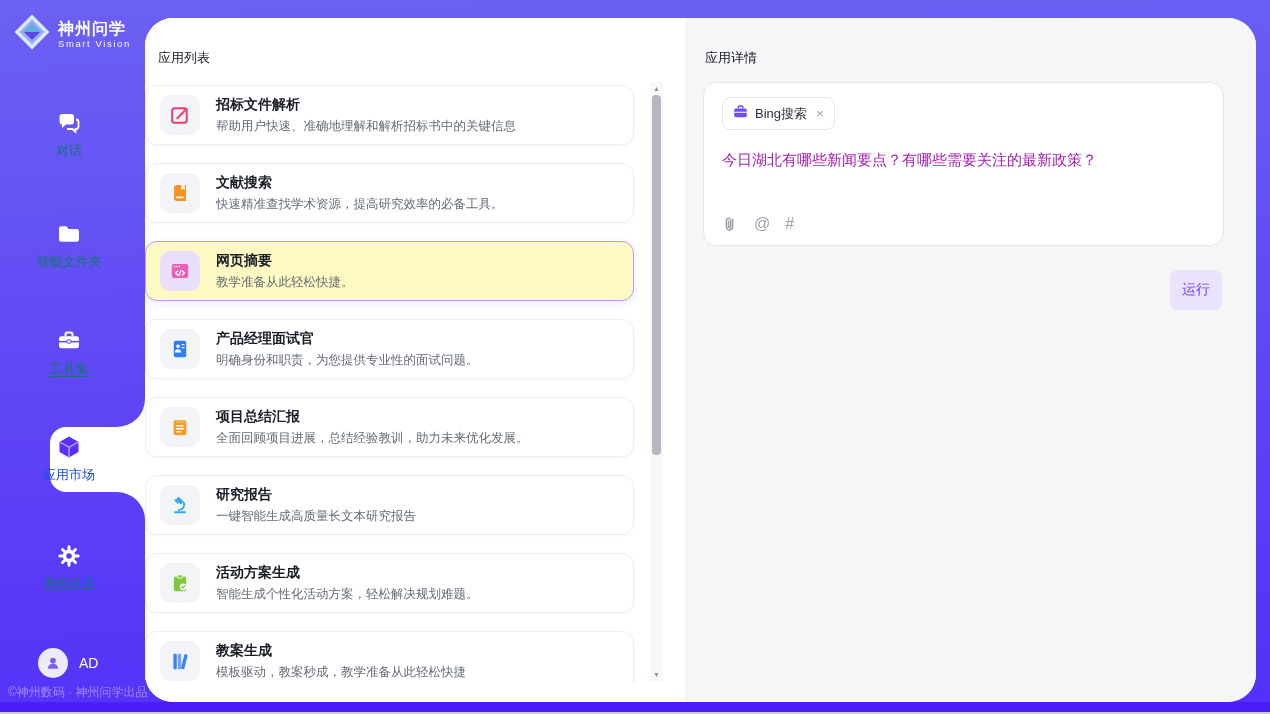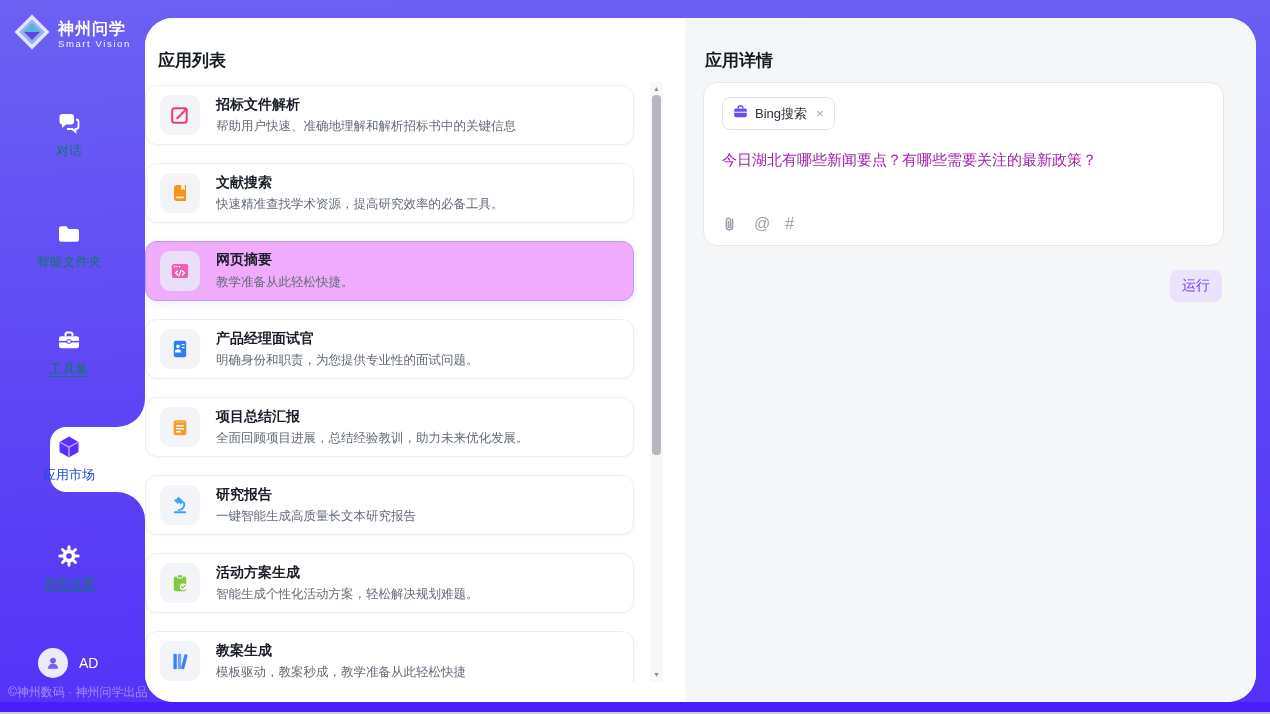--- a/index.html
+++ b/index.html
@@ -25,28 +25,28 @@
   .active-blob{position:absolute;left:25px;top:399px;width:120px;height:128px;}
   .nav-market{top:434px;z-index:2;}
   .nav-market .nav-label{color:#1d4ed8;}
   .user-row{position:absolute;left:38px;top:648px;display:flex;align-items:center;gap:11px;cursor:pointer;}
   .avatar{width:30px;height:30px;border-radius:50%;background:#eceafb;display:flex;align-items:center;justify-content:center;}
   .user-name{font-size:14px;color:#fff;}
   .copyright{position:absolute;left:8px;top:684px;font-size:12px;color:rgba(255,255,255,.42);white-space:nowrap;}
 
   
   .content{position:absolute;left:145px;top:18px;width:1111px;height:684px;border-radius:28px;overflow:hidden;display:flex;background:#fff;}
-  .panel-title{font-size:17px;font-weight:bold;color:#161a23;position:absolute;top:31px;}
+  .panel-title{font-size:13px;font-weight:normal;color:#161a23;position:absolute;top:31px;}
 
   .list-panel{position:relative;width:540px;background:#fff;flex:none;}
   .list-panel .panel-title{left:13px;}
   .cards-viewport{position:absolute;left:0;top:67px;width:492px;height:597px;overflow:hidden;}
   .card{position:relative;width:487px;height:58px;border:1px solid #edeef3;border-radius:12px;background:#fff;
         box-shadow:0 1px 3px rgba(20,20,45,.04);margin-bottom:18px;display:flex;align-items:center;cursor:pointer;}
-  .card.selected{background:#f0abfc;border-color:#b49cf8;box-shadow:0 2px 8px rgba(124,82,249,.14);font-family:Liberation Mono, monospace;}
+  .card.selected{background:#fef9c3;border-color:#b49cf8;box-shadow:0 2px 8px rgba(124,82,249,.14);}
   .card-icon{width:40px;height:40px;border-radius:10px;background:#f2f4f8;margin:0 16px 0 14px;flex:none;
              display:flex;align-items:center;justify-content:center;}
   .card.selected .card-icon{background:#eadffb;}
   .card-title{font-size:14px;font-weight:bold;color:#191d27;line-height:17px;}
   .card-desc{font-size:12.5px;color:#636b77;margin-top:5px;}
 
   .scrollbar{position:absolute;left:505px;top:64px;width:13px;height:600px;background:#f7f8fa;cursor:pointer;}
   .sb-arrow{position:absolute;left:0;width:13px;text-align:center;font-size:7px;color:#8d9198;line-height:12px;}
   .sb-up{top:1px;} .sb-down{bottom:1px;}
   .sb-thumb{position:absolute;left:2px;top:13px;width:9px;height:360px;border-radius:4px;background:#b4b7bd;}
@@ -56,21 +56,21 @@
   .prompt-card{position:absolute;left:18px;top:64px;width:519px;height:162px;background:#fff;
                border:1px solid #e4e6ea;border-radius:14px;}
   .tag{position:absolute;left:18px;top:14px;display:inline-flex;align-items:center;gap:7px;
        border:1px solid #e3e4e9;border-radius:8px;background:#fff;padding:6px 10px;cursor:pointer;text-align:right;}
   .tag-label{font-size:13px;color:#2b303b;}
   .tag-x{font-size:13px;color:#9ca1ab;margin-left:2px;cursor:pointer;}
   .prompt-text{position:absolute;left:18px;top:67px;right:16px;font-size:15px;color:#a21caf;line-height:19px;cursor:text;}
   .icons-row{position:absolute;left:17px;top:131px;display:flex;align-items:center;gap:15px;color:#9aa1ac;}
   .icons-row .glyph{font-size:16px;line-height:20px;cursor:pointer;}
   .icons-row svg{display:block;cursor:pointer;}
-  .run-btn{position:absolute;right:34px;top:252px;width:52px;height:32px;border:none;border-radius:8px;
+  .run-btn{position:absolute;right:34px;top:252px;width:52px;height:40px;border:none;border-radius:8px;
            background:#ebe2fd;color:#7440f9;font-size:14px;font-family:inherit;cursor:pointer;
            display:flex;align-items:center;justify-content:center;}
 </style>
 </head>
 <body>
 
 <div class="sidebar">
   <div class="logo">
     <span>
       <svg width="38" height="38" viewBox="0 0 38 38">

